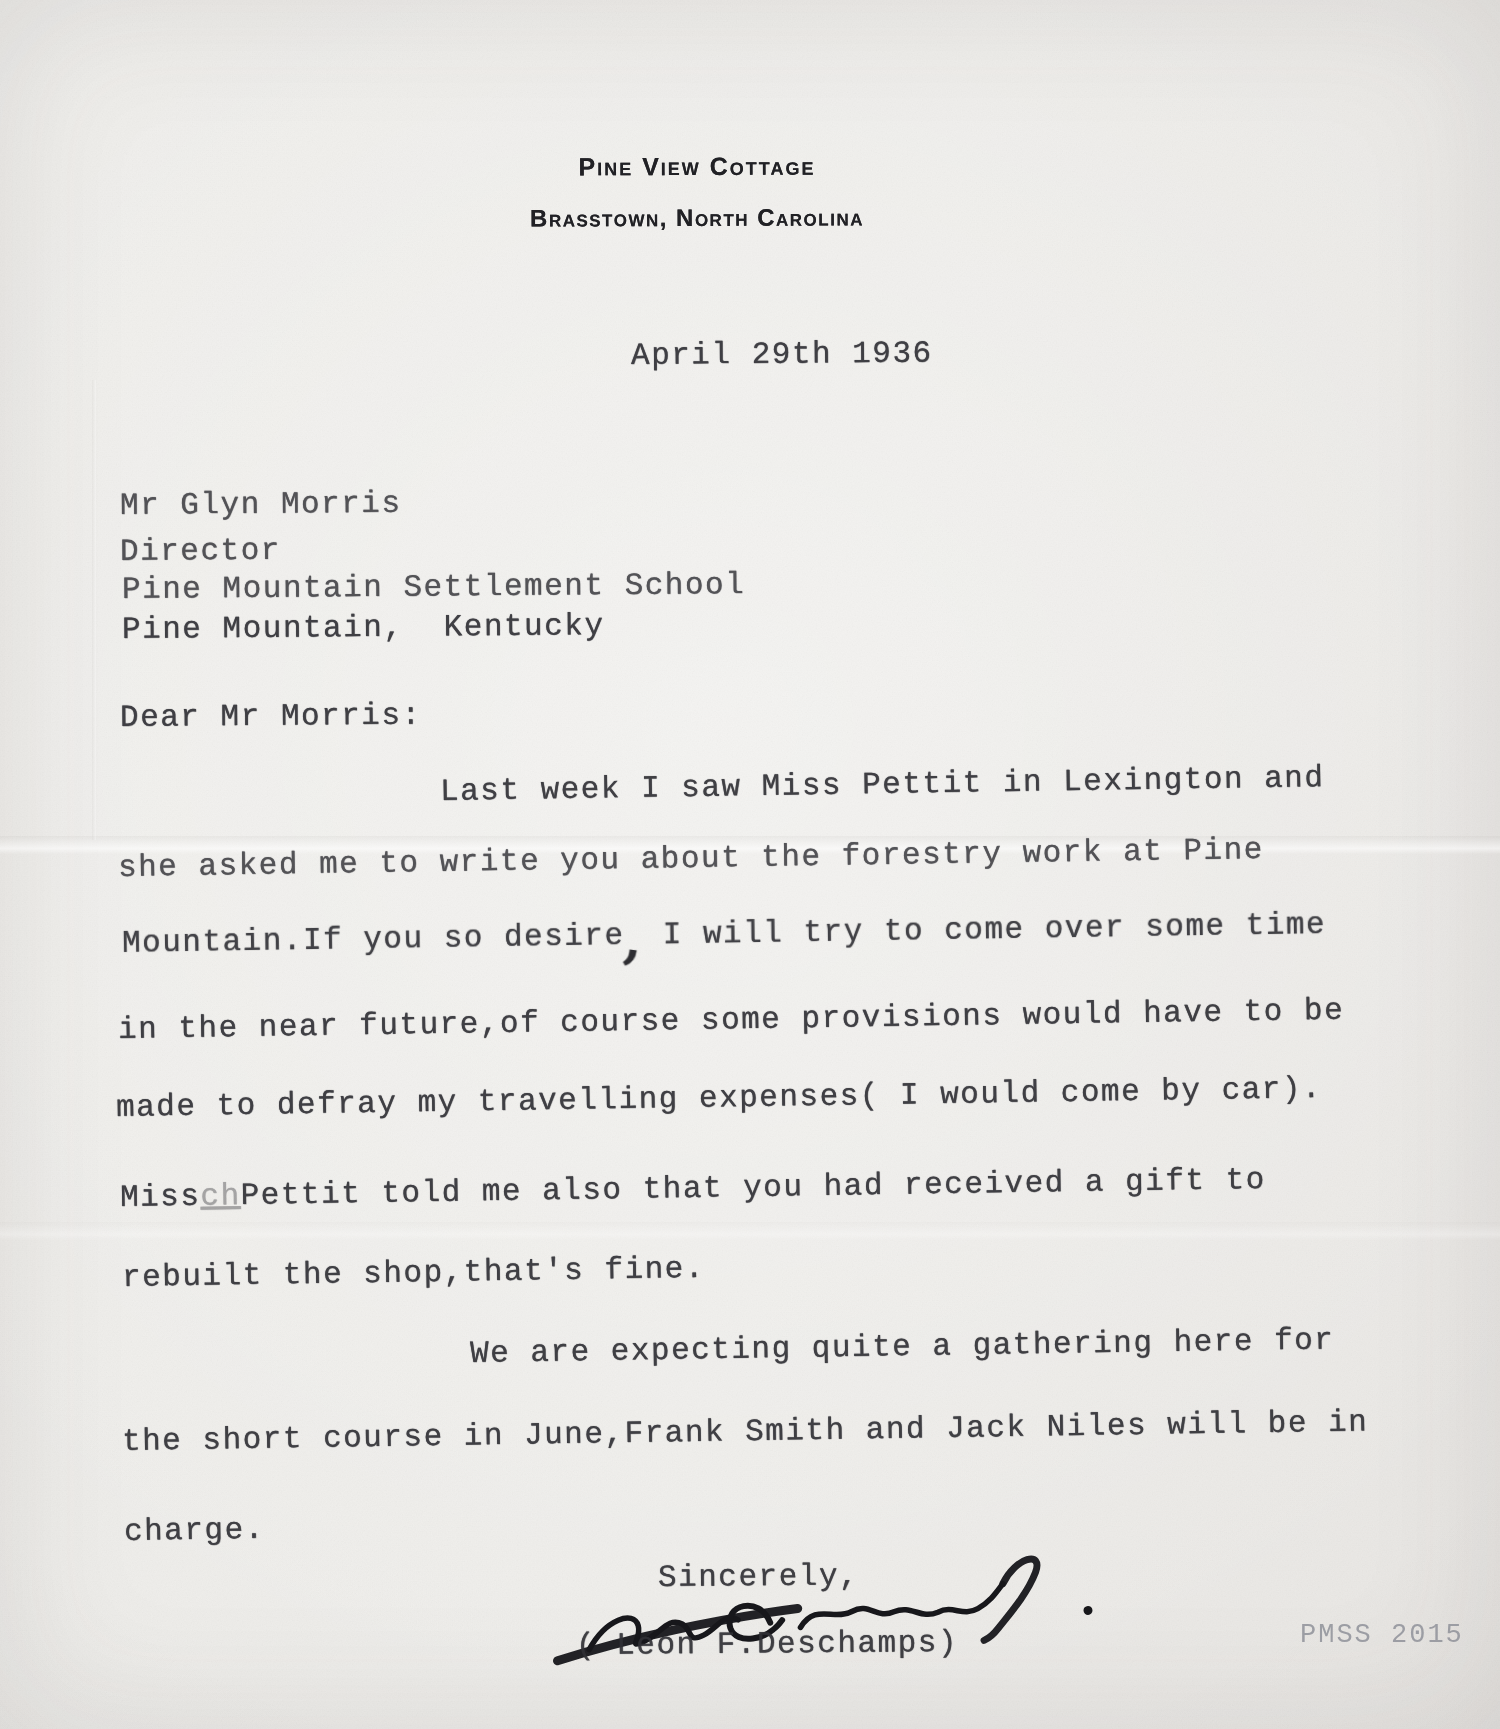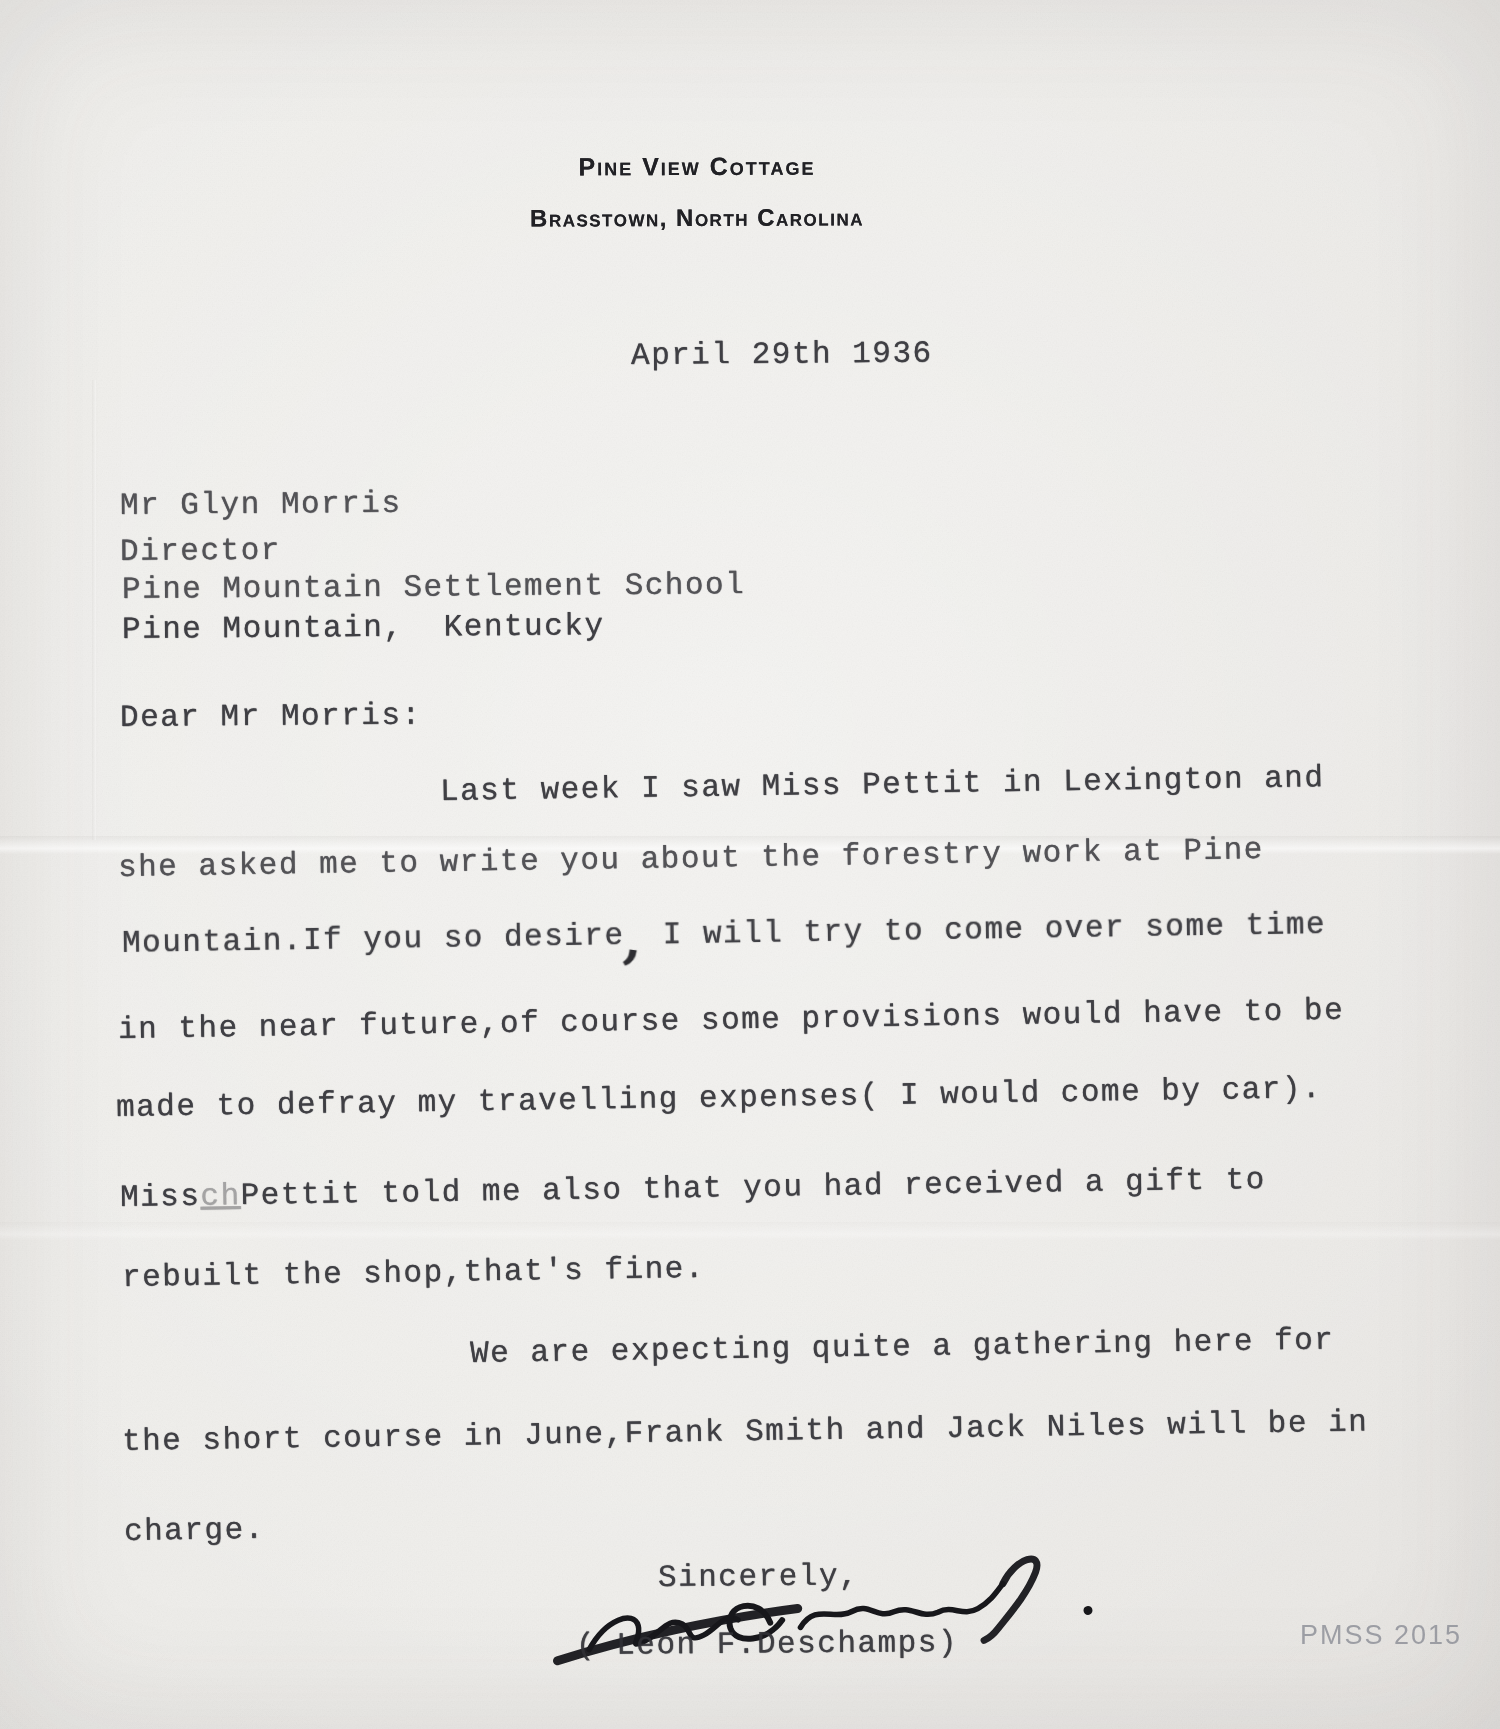--- a/index.html
+++ b/index.html
@@ -51,21 +51,21 @@
   .hand-comma {
     display:inline-block; font-family:"DejaVu Serif", serif;
     font-size:52px; font-weight:bold; color:#1c1c20; opacity:1;
     transform:translateY(14px) rotate(8deg); line-height:0; letter-spacing:0;
     text-shadow:none;
   }
   
   .signature { position:absolute; left:548px; top:1558px; transform:rotate(-2.2deg); }
   .watermark {
     position:absolute; left:1300px; top:1620px;
-    font-family:Liberation Sans, sans-serif; font-size:27px; letter-spacing:2px;
+    font-family:Liberation Mono, monospace; font-size:27px; letter-spacing:2px;
     color:#90929a; opacity:.85;
   }
 </style>
 </head>
 <body>
 
 <div class="page">
 
   <svg class="grain" width="1500" height="1729">
     <filter id="n">

